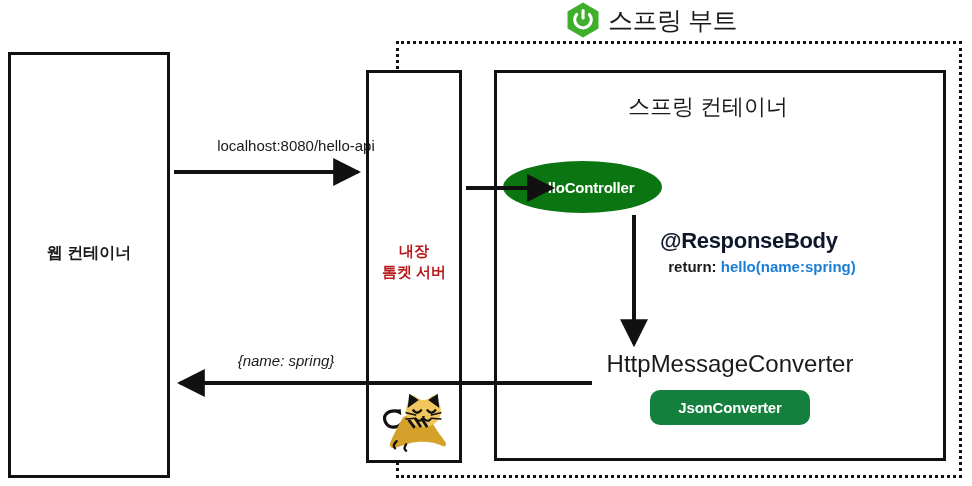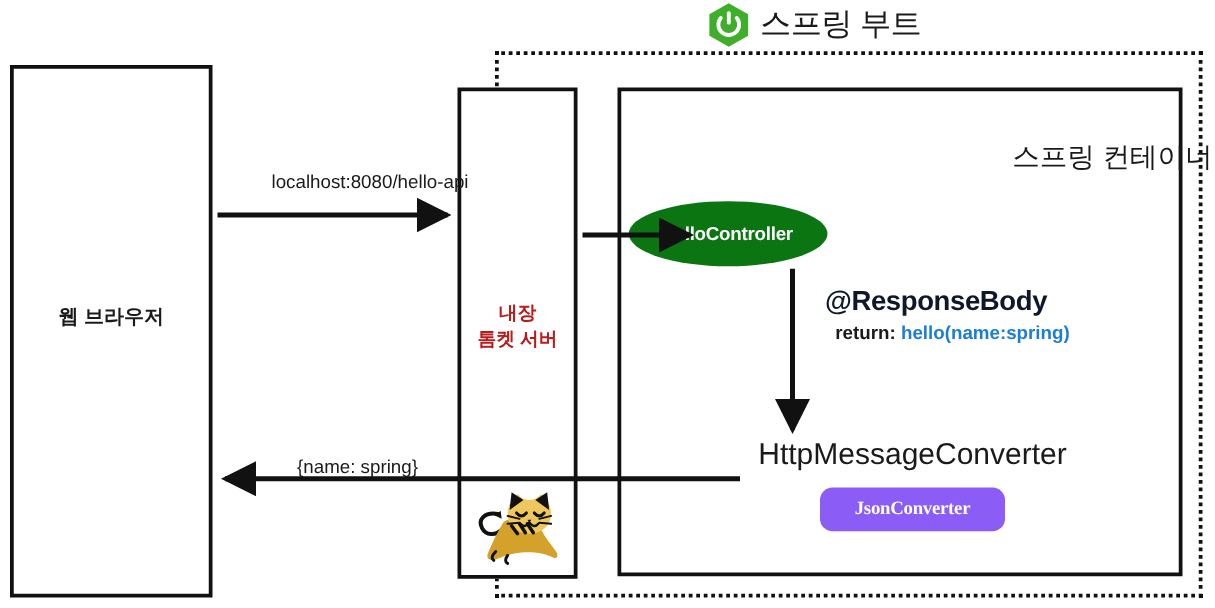--- a/index.html
+++ b/index.html
@@ -20,21 +20,21 @@
     width: 972px;
     height: 486px;
   }
   .abs { position: absolute; }
 
   
   #springboot-header {
     left: 566px;
     top: 2px;
     display: flex;
-    align-items: flex-start;
+    align-items: center;
     gap: 8px;
   }
   #springboot-logo { width: 34px; height: 36px; display: block; }
   #springboot-title {
     font-size: 25px;
     color: #1a1a1a;
     font-weight: 400;
     letter-spacing: -0.5px;
     white-space: nowrap;
   }
@@ -90,27 +90,26 @@
     align-items: center;
     justify-content: center;
   }
   #tomcat-logo { width: 80px; height: 68px; display: block; }
 
   #container-box {
     left: 494px; top: 70px;
     width: 452px; height: 391px;
   }
   #container-title {
-    left: 518px; top: 92px;
+    left: 482px; top: 92px;
     width: 452px;
-    text-align: right;
+    text-align: center;
     font-size: 22px;
     color: #1a1a1a;
     font-weight: 400;
-    margin-top: 19px;
   }
 
   
   #controller-ellipse {
     left: 503px; top: 161px;
     width: 159px; height: 52px;
     background: #0b7512;
     border-radius: 50%;
     display: flex;
     align-items: center;
@@ -154,47 +153,47 @@
     font-weight: 400;
   }
   #hmc-chips {
     left: 560px; top: 390px;
     width: 340px;
     display: flex;
     justify-content: center;
     gap: 10px;
   }
   .chip {
-    background: #8b5cf6;
+    background: #15803d;
     color: #ffffff;
     border-radius: 10px;
     font-size: 15px;
     font-weight: 700;
     padding: 9px 28px;
     letter-spacing: -0.2px;
     white-space: nowrap;
-    font-family: Liberation Serif, serif;
   }
 
   
   #request-label {
     left: 176px; top: 137px;
     width: 240px;
     text-align: center;
     font-size: 15px;
     color: #1a1a1a;
     white-space: nowrap;
   }
   #response-label {
-    left: 186px; top: 365px;
+    left: 186px; top: 352px;
     width: 200px;
     text-align: center;
     font-size: 15px;
     color: #1a1a1a;
     white-space: nowrap;
+    font-style: italic;
   }
 
   
   #arrow-layer {
     left: 0; top: 0;
     width: 972px; height: 486px;
     pointer-events: none;
   }
 </style>
 </head>
@@ -209,21 +208,21 @@
       <path d="M17 0.6 L32.5 9.4 L32.5 26.6 L17 35.4 L1.5 26.6 L1.5 9.4 Z" fill="#3fae2a"></path>
       <g fill="none" stroke="#ffffff" stroke-width="3.1" stroke-linecap="round">
         <path d="M10.6 12.4 A8.3 8.3 0 1 0 23.4 12.4"></path>
       </g>
       <rect x="15.5" y="7.0" width="3.1" height="10.6" rx="1.5" fill="#ffffff"></rect>
     </svg>
     <div id="springboot-title">스프링 부트</div>
   </div>
 
   <div class="abs solid-box" id="browser-box"></div>
-  <div class="abs" id="browser-label">웹 브라우저</div>
+  <div class="abs" id="browser-label">웹 컨테이너</div>
 
   <div class="abs solid-box" id="tomcat-box"></div>
   <div class="abs" id="tomcat-label">
     <div>내장</div>
     <div>톰켓 서버</div>
   </div>
   <div class="abs" id="tomcat-logo-wrap">
     <svg id="tomcat-logo" viewBox="0 0 100 86">
 
       <path d="M30 28 C16 26 10 34 14 42 C18 50 28 50 34 44" fill="none" stroke="#111111" stroke-width="4" stroke-linecap="round"></path>

